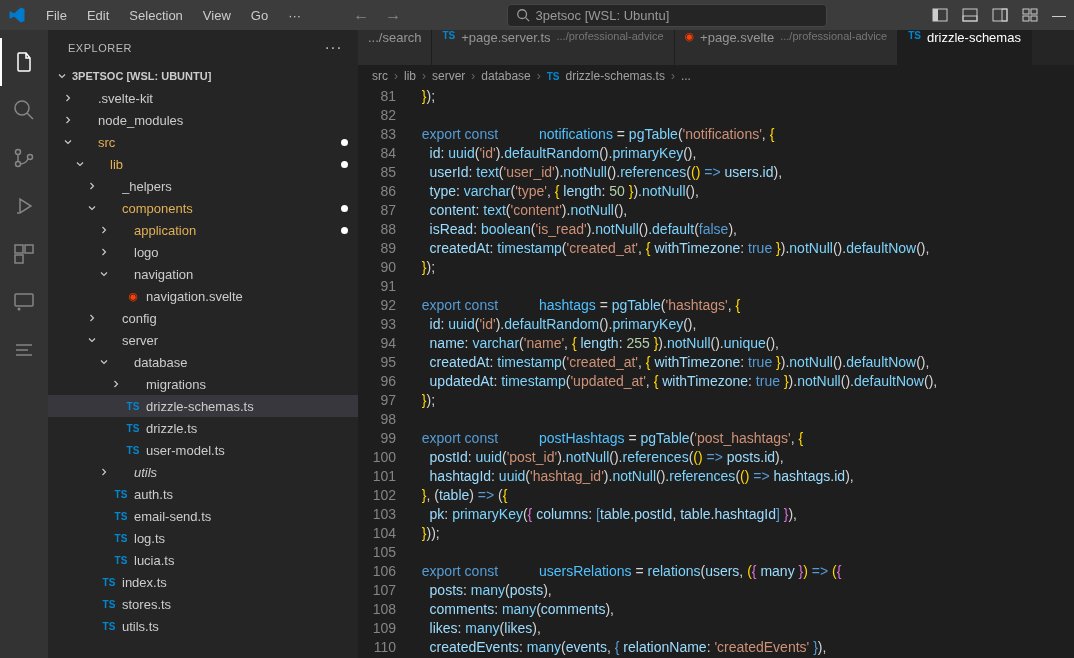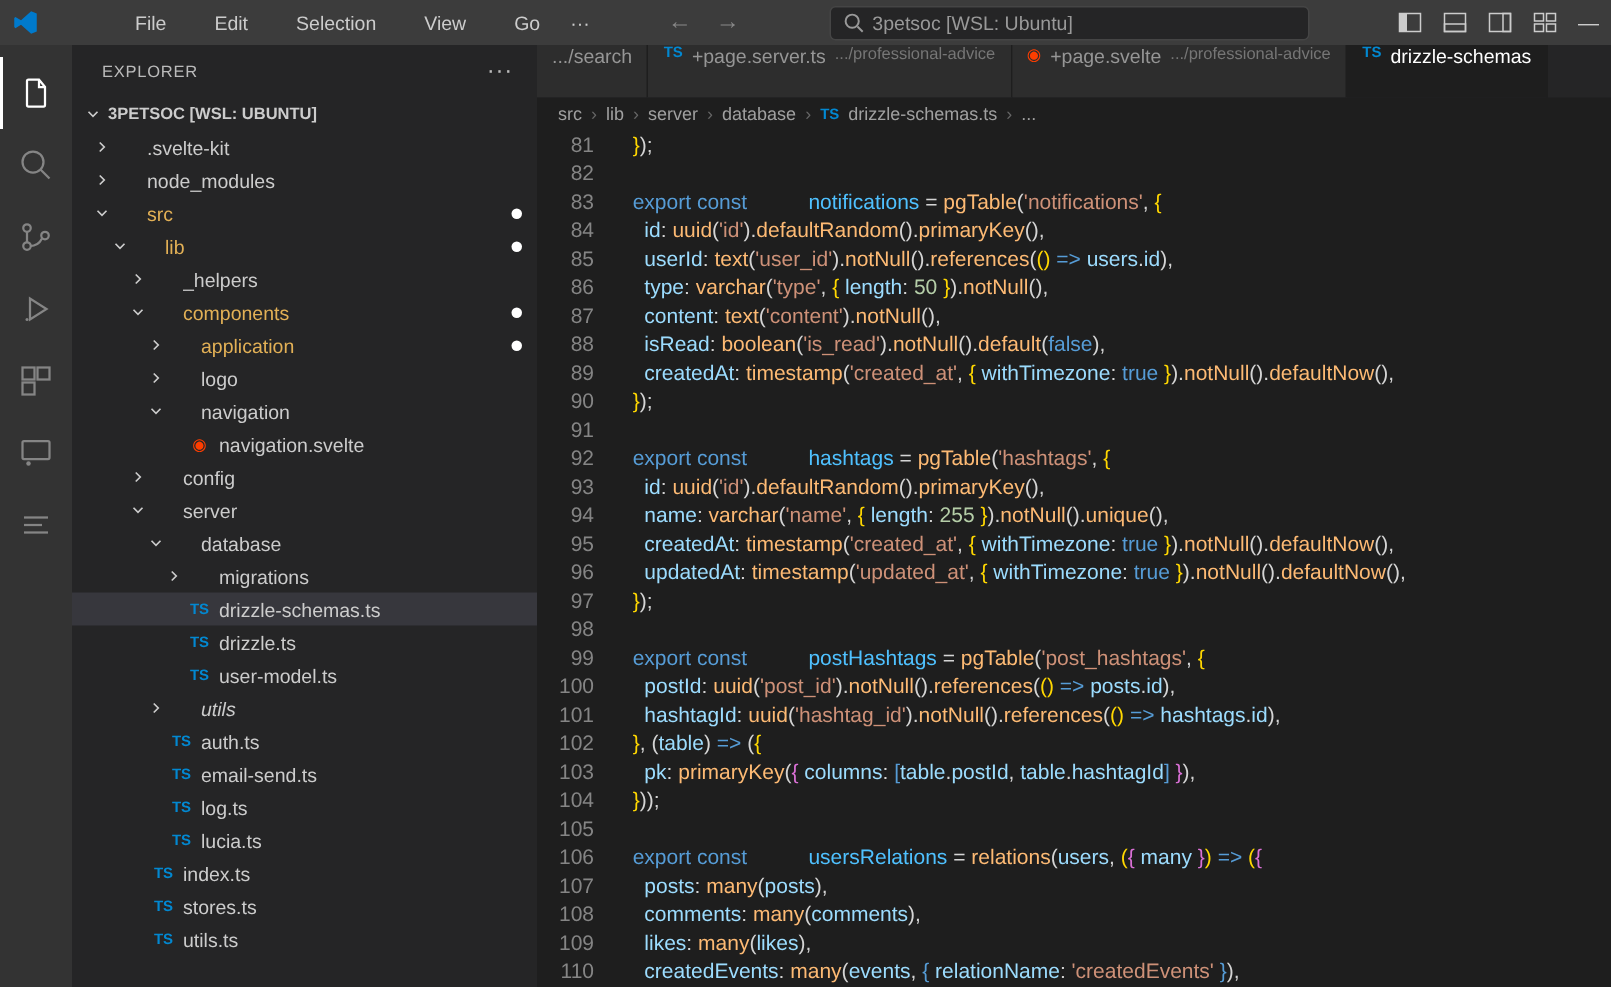--- a/index.html
+++ b/index.html
@@ -1,19 +1,19 @@
 <!DOCTYPE html>
 <html><head>
 <meta charset="utf-8">
 <style>
 * { margin:0; padding:0; box-sizing:border-box; font-family:"Segoe UI",Arial,sans-serif; }
 body { background:#1e1e1e; color:#ccc; width:1074px; height:658px; overflow:hidden; font-size:13px; }
 .titlebar { height:30px; background:#3c3c3c; display:flex; align-items:center; padding:0 8px; gap:4px; }
 .tb-icon { width:18px; height:18px; margin-right:8px; }
-.tb-menu { display:flex; gap:16px;margin-left:44px; }
+.tb-menu { display:flex; gap:4px; }
 .tb-menu span { padding:4px 8px; cursor:pointer; }
 .tb-dots { padding:4px 8px; cursor:pointer; }
 .tb-nav { margin-left:40px; display:flex; gap:16px; }
 .tb-nav span { color:#888; cursor:pointer; font-size:16px; }
 .tb-search { flex:1; display:flex; justify-content:center; }
 .tb-search-box { background:#252526; border:1px solid #454545; border-radius:4px; padding:3px 8px; width:320px; display:flex; align-items:center; gap:6px; color:#999; }
 .tb-search-box svg { width:14px; height:14px; }
 .tb-right { display:flex; gap:14px; align-items:center; }
 .tb-right span { color:#ccc; cursor:pointer; font-size:14px; }
 .main { display:flex; height:628px; }
@@ -41,21 +41,21 @@
 .editor { flex:1; display:flex; flex-direction:column; background:#1e1e1e; overflow:hidden; }
 .tabs { height:35px; display:flex; background:#252526; overflow:hidden; }
 .tab { height:35px; display:flex; align-items:flex-start; padding:0 10px; gap:6px; cursor:pointer; font-size:13px; border-right:1px solid #1e1e1e; background:#2d2d2d; color:#969696; white-space:nowrap; }
 .tab.active { background:#1e1e1e; color:#fff; }
 .tab .desc { font-size:11px; color:#767676; }
 .crumbs { height:22px; display:flex; align-items:center; padding:0 14px; gap:6px; font-size:12px; color:#a0a0a0; }
 .crumbs .sep { color:#666; }
 .code { flex:1; display:flex; font-family:Consolas,"Courier New",monospace; font-size:14px; line-height:19px; overflow:hidden; }
 .gutter { width:56px; text-align:right; padding-right:18px; color:#858585; user-select:none; }
 .lines { flex:1; white-space:pre; overflow:hidden; }
-.kw{color:#569cd6;} .fn{color:#fdba74;} .st{color:#ce9178;} .nm{color:#9cdcfe;} .cn{color:#4fc1ff;margin-left:37px;} .pn{color:#d4d4d4;} .nu{color:#b5cea8;} .yl{color:#ffd700;} .pk{color:#da70d6;}
+.kw{color:#569cd6;} .fn{color:#7dd3fc;} .st{color:#ce9178;} .nm{color:#9cdcfe;} .cn{color:#4fc1ff;margin-left:37px;} .pn{color:#d4d4d4;} .nu{color:#b5cea8;} .yl{color:#ffd700;} .pk{color:#da70d6;}
 .crumb-ts-icon{color:#0288d1;font-weight:bold;font-size:10px;}
 </style>
 </head>
 <body>
 
 <div class="titlebar">
   <svg class="tb-icon" viewBox="0 0 24 24">
       <path fill="#007acc" d="M17 2l5 2v16l-5 2-9-8-5 3-1-1V8l1-1 5 3 9-8z"></path>
     </svg>
   <div class="tb-menu" id="tb-menu">

